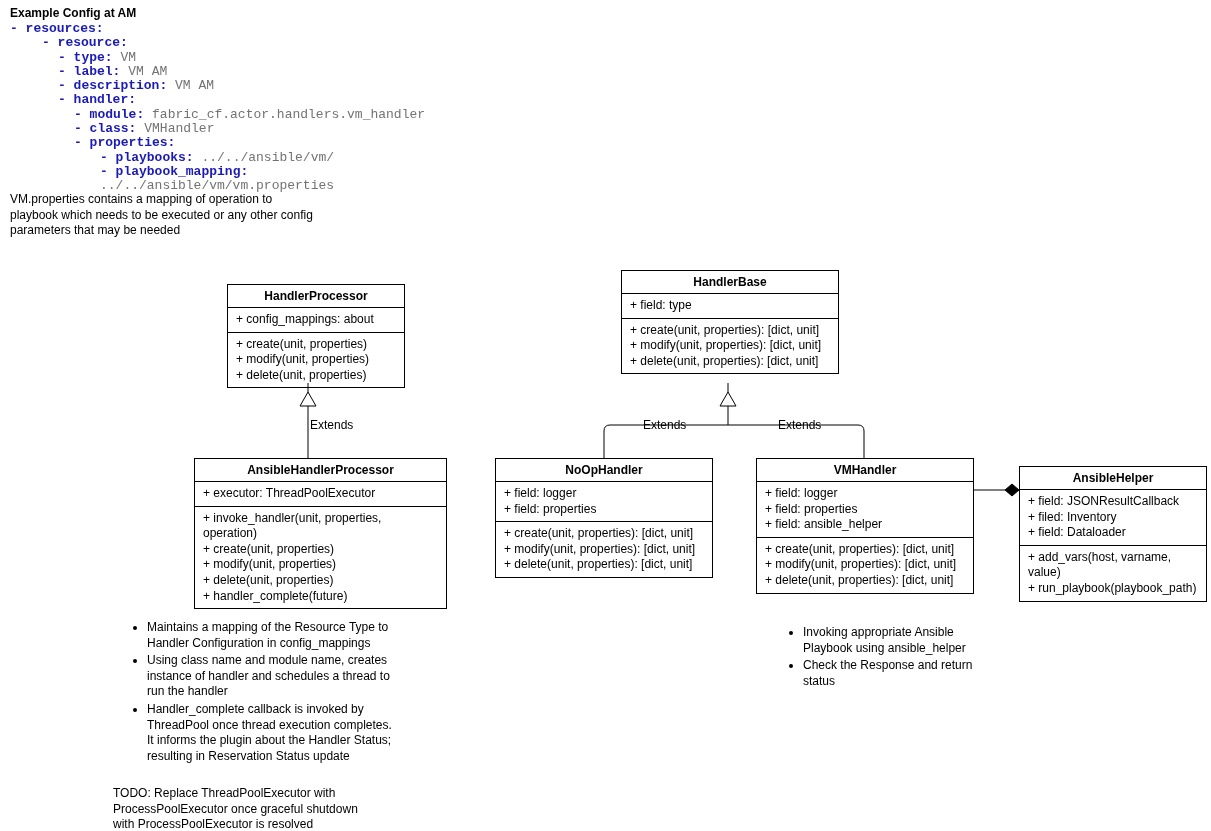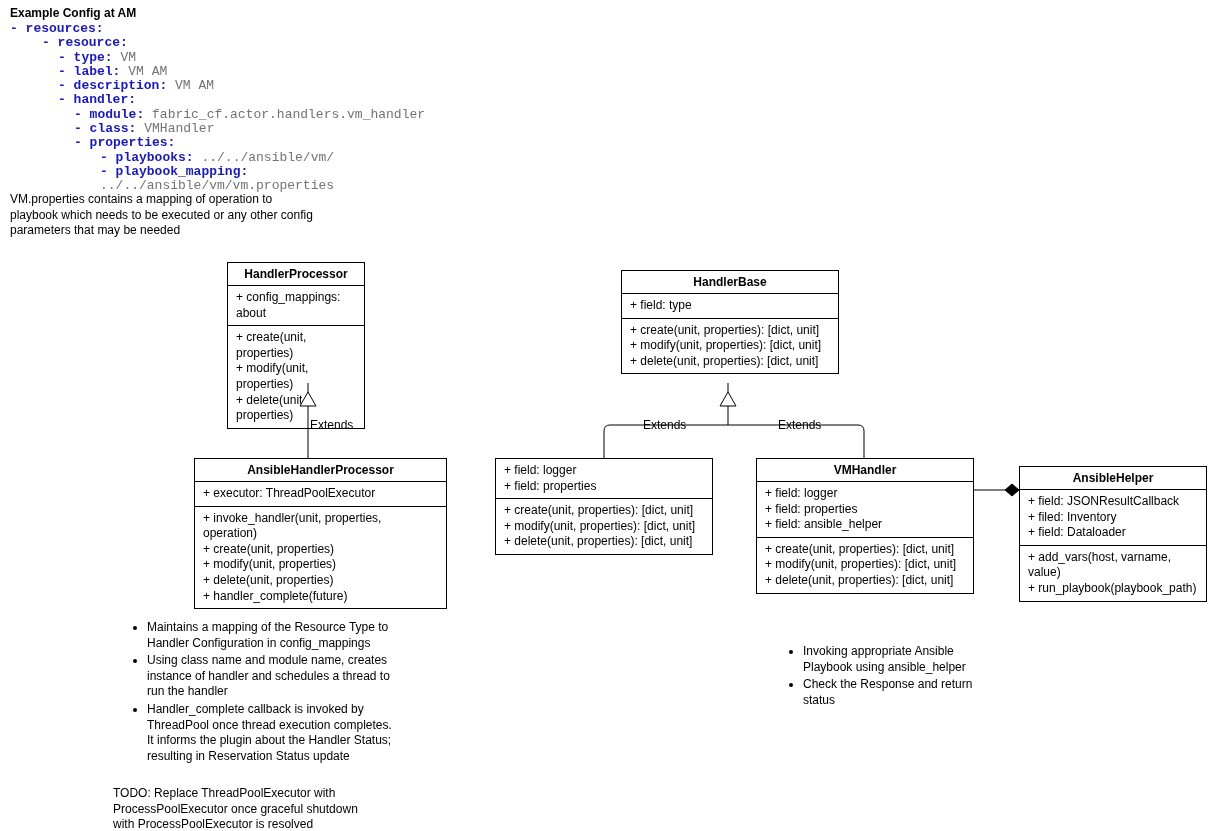--- a/index.html
+++ b/index.html
@@ -91,21 +91,21 @@
   <div style="padding-left:90px;"><span class="d">- </span><span class="k">playbooks:</span> <span class="v">../../ansible/vm/</span></div>
   <div style="padding-left:90px;"><span class="d">- </span><span class="k">playbook_mapping:</span> <span class="v">../../ansible/vm/vm.properties</span></div>
 </div>
 
 <div class="note" style="left:10px; top:192px; width:340px;">
   <div>VM.properties contains a mapping of operation to</div>
   <div>playbook which needs to be executed or any other config</div>
   <div>parameters that may be needed</div>
 </div>
 
-<div class="uml" style="left:227px; top:262px; width:138px;">
+<div class="uml" style="left:227px; top:284px; width:178px;">
   <div class="title">HandlerProcessor</div>
   <div class="sect">
       <div>+ config_mappings: about</div>
     </div>
   <div class="sect">
     <div>+ create(unit, properties)</div>
     <div>+ modify(unit, properties)</div>
     <div>+ delete(unit, properties)</div>
   </div>
 </div>
@@ -130,20 +130,21 @@
       <div>+ field: type</div>
     </div>
   <div class="sect">
     <div>+ create(unit, properties): [dict,  unit]</div>
     <div>+ modify(unit, properties): [dict,  unit]</div>
     <div>+ delete(unit, properties): [dict,  unit]</div>
   </div>
 </div>
 
 <div class="uml" style="left:495px; top:458px; width:218px;">
+  <div class="title">NoOpHandler</div>
   <div class="sect">
     <div>+ field: logger</div>
     <div>+ field: properties</div>
   </div>
   <div class="sect">
     <div>+ create(unit, properties): [dict,  unit]</div>
     <div>+ modify(unit, properties): [dict,  unit]</div>
     <div>+ delete(unit, properties): [dict,  unit]</div>
   </div>
 </div>
@@ -203,18 +204,18 @@
     <li>Handler_complete callback is invoked by ThreadPool once thread execution completes. It informs the plugin about the Handler Status; resulting in Reservation Status update</li>
   </ul>
 </div>
 
 <div class="note" style="left:113px; top:786px; width:280px;">
   <div>TODO: Replace ThreadPoolExecutor with</div>
   <div>ProcessPoolExecutor once graceful shutdown</div>
   <div>with ProcessPoolExecutor is resolved</div>
 </div>
 
-<div class="bullets" style="left:785px; top:644px; width:200px;">
+<div class="bullets" style="left:785px; top:625px; width:200px;">
   <ul>
     <li>Invoking appropriate Ansible Playbook using ansible_helper</li>
     <li>Check the Response and return status</li>
   </ul>
 </div>
 
 </body></html>

